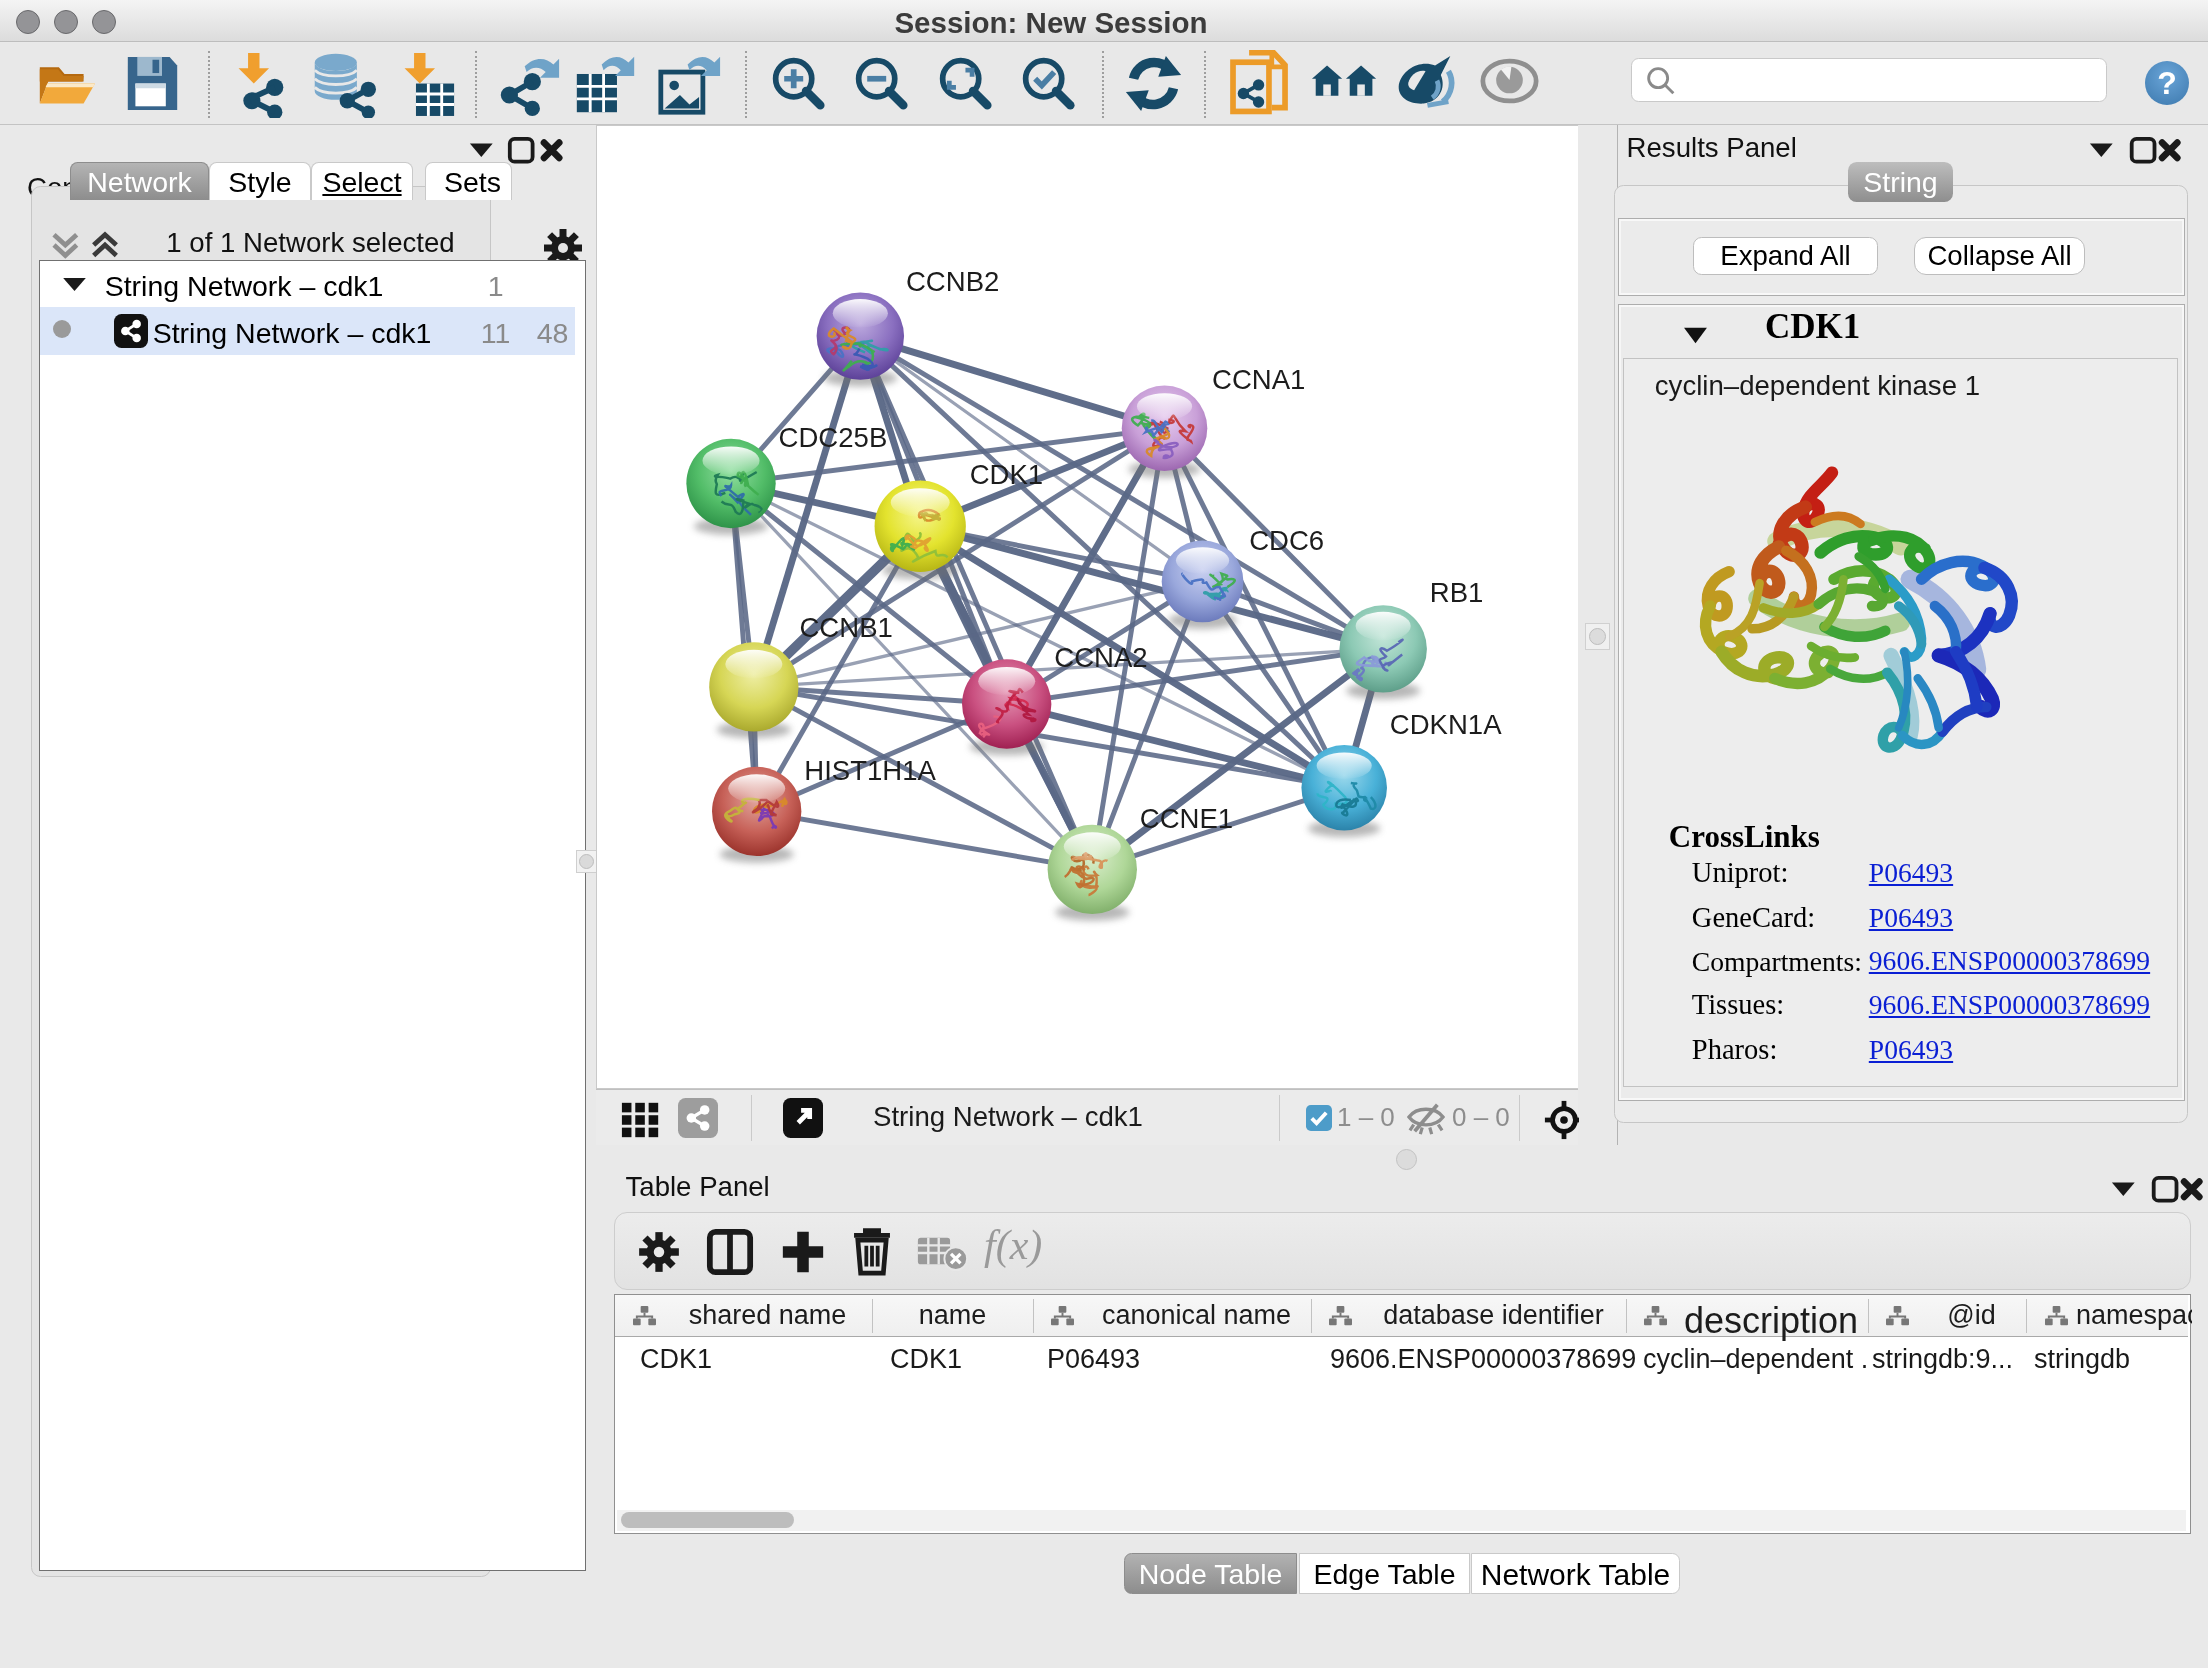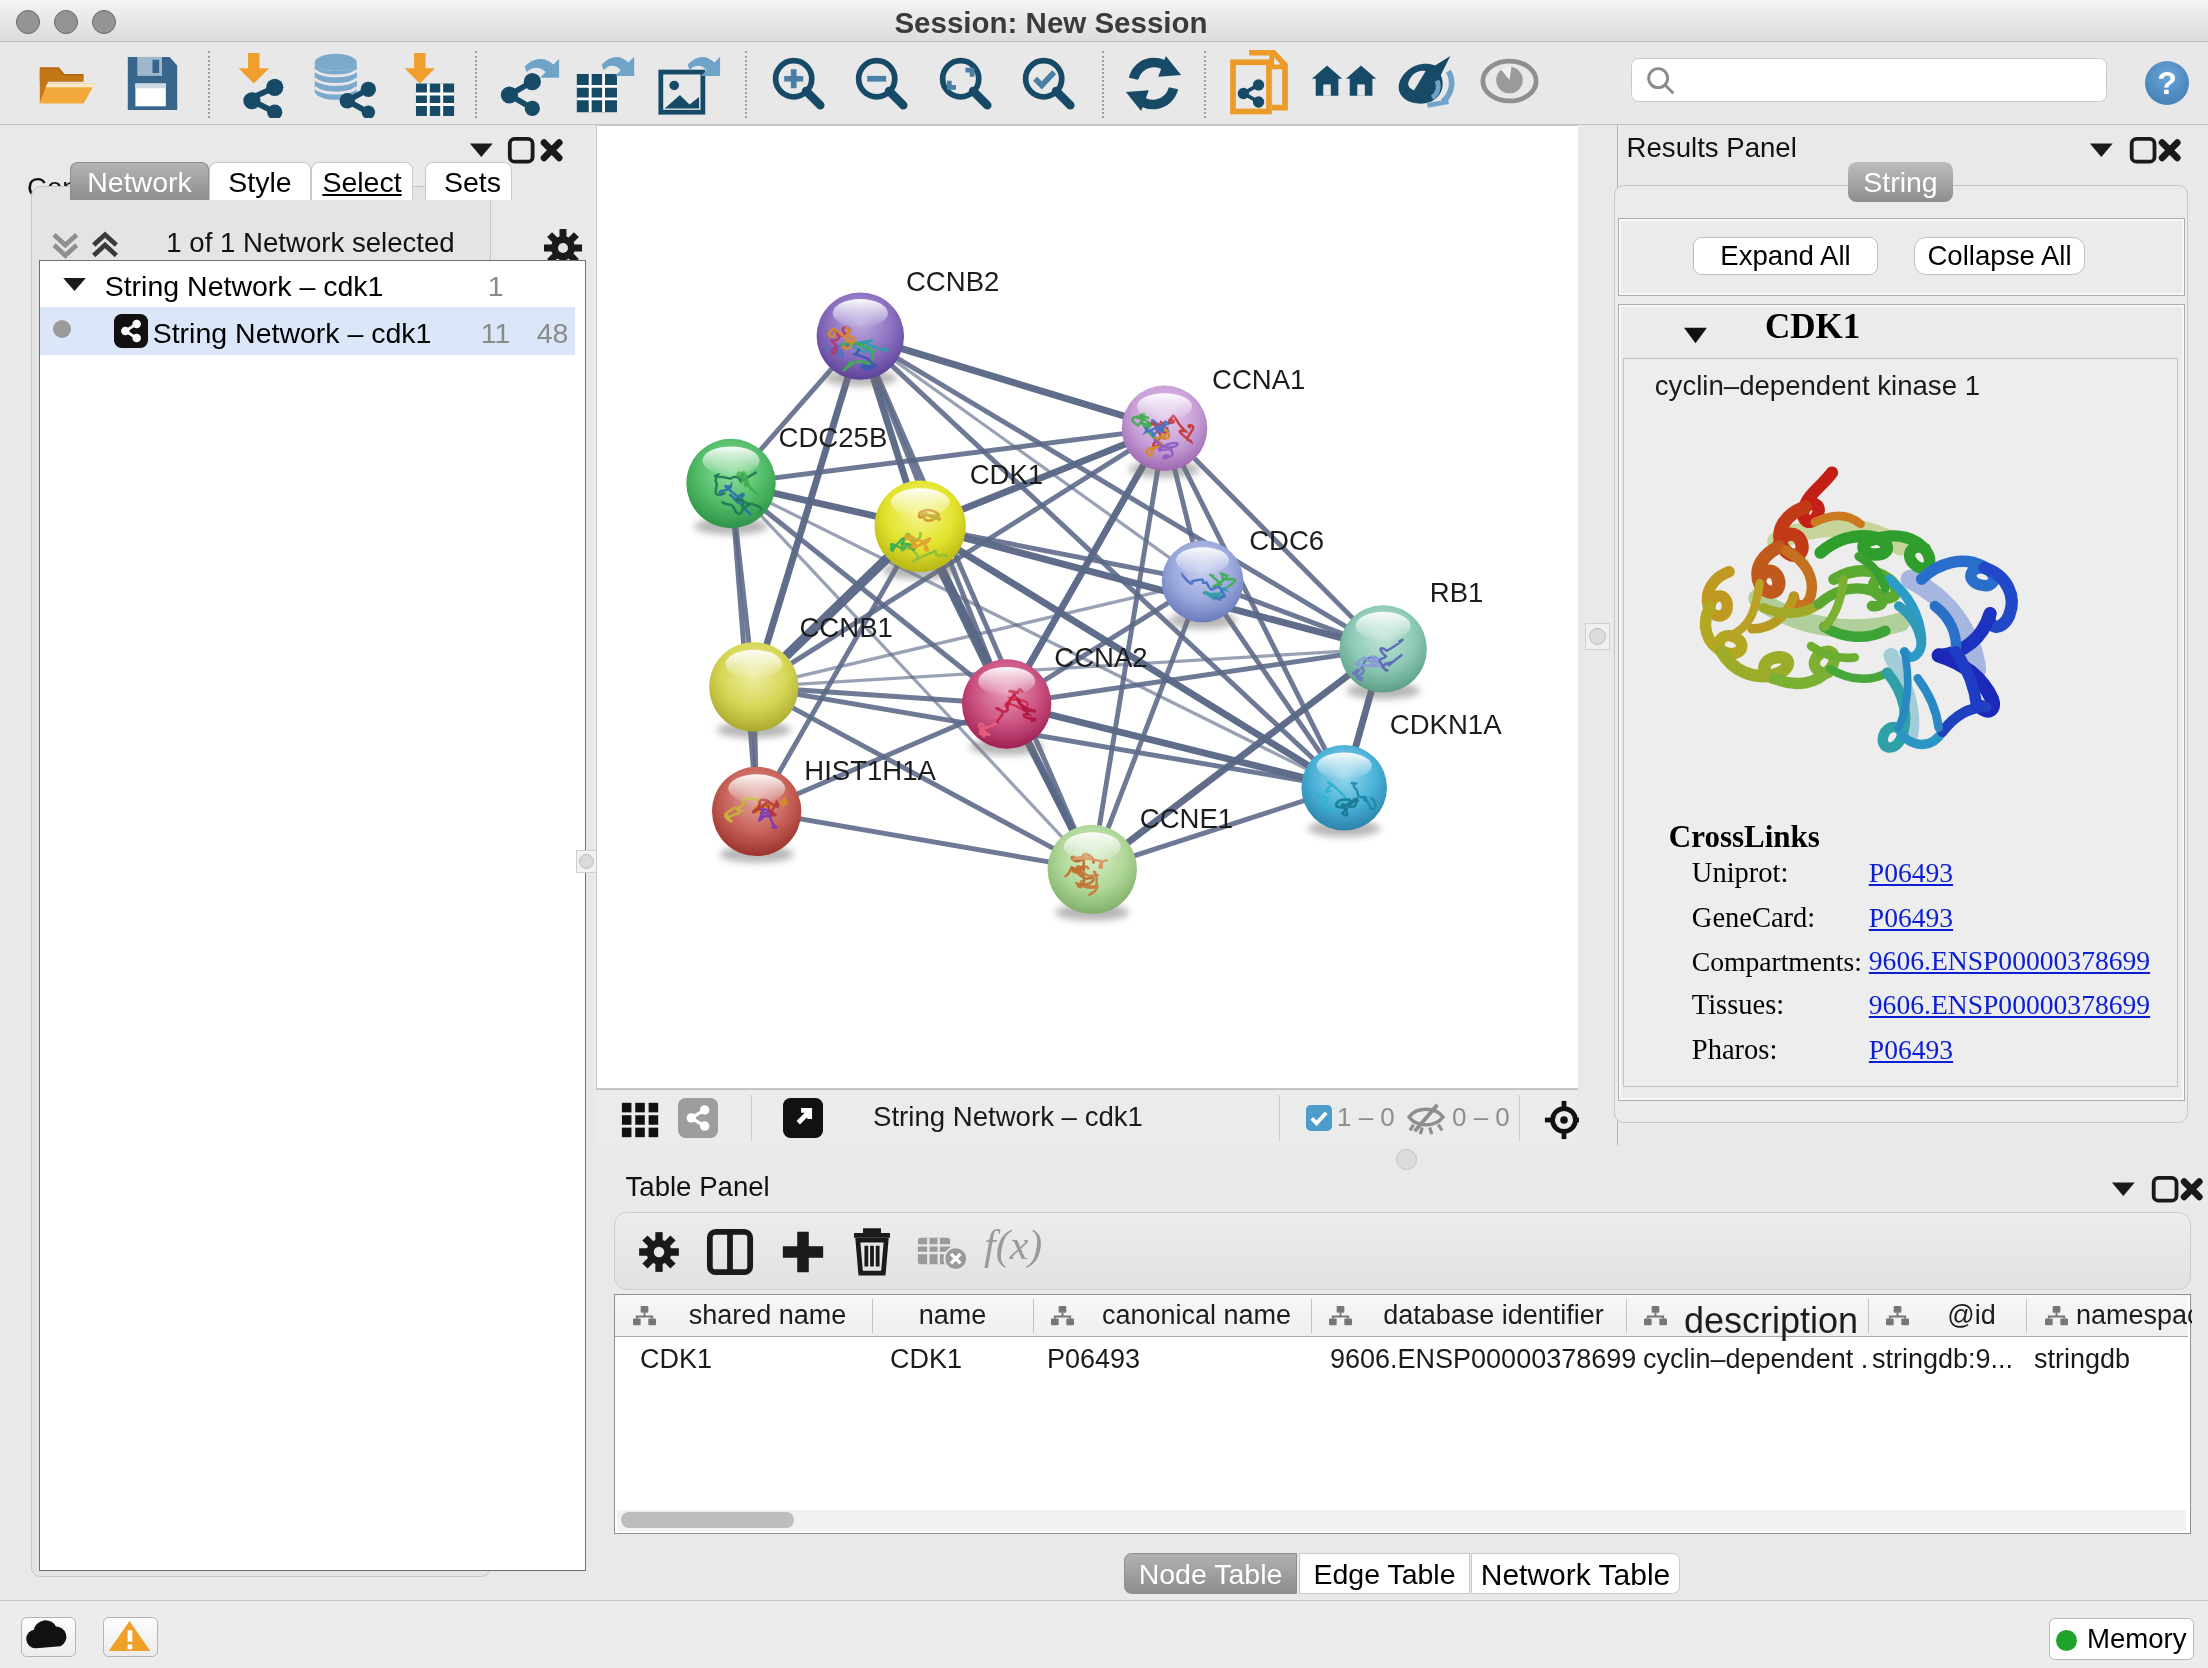--- a/index.html
+++ b/index.html
@@ -791,29 +791,14 @@
       <div class="abs" style="left:1419px;top:49px;font-size:27px;color:#1a1a1a;white-space:nowrap;">stringdb</div>
       <div class="abs" style="left:0;top:409px;"></div>
       <div class="abs" style="left:1.9px;top:215px;width:1569px;height:21px;background:#f1f1f1;">
         <div style="position:absolute;left:3.8px;top:1.9px;width:173px;height:16px;background:#bdbdbd;border-radius:8.6px;"></div>
       </div>
     </div>
     <div class="abs" style="left:528px;top:408px;width:173px;height:41px;background:linear-gradient(#b2b2b2,#8d8d8d);border:1px solid #8d8d8d;border-radius:7.6px 0 0 7.6px;color:#fff;font-size:28.5px;text-align:center;line-height:41px;">Node Table</div>
     <div class="abs" style="left:703px;top:408px;width:171px;height:41px;background:#fff;border:1px solid #c9c9c9;color:#000;font-size:28.5px;text-align:center;line-height:41px;">Edge Table</div>
     <div class="abs" style="left:875px;top:408px;width:209px;height:41px;background:#fff;border:1px solid #c9c9c9;border-radius:0 7.6px 7.6px 0;color:#000;font-size:30px;text-align:center;line-height:41px;">Network Table</div>
   </div>
-  <div class="abs" style="left:0;top:1600px;width:2208px;height:68px;background:#ececec;border-top:1px solid #c6c6c6;">
-    <div class="smallbtn" style="left:21px;width:55px;">
-      <svg width="51" height="36" viewBox="0 0 54 38">
-          <path d="M15 30 a8 8 0 0 1 -1 -16 a11 11 0 0 1 21 -3 a9 9 0 0 1 5 17 Z" fill="#111" stroke="#111" stroke-width="4"></path>
-        </svg>
-    </div>
-    <div class="smallbtn" style="left:103px;width:55px;">
-      <svg width="51" height="36" viewBox="0 0 54 38">
-          <path d="M27 3 L49 35 H5 Z" fill="#f0a028"></path>
-          <rect x="25" y="13" width="5" height="12" fill="#fff"></rect>
-          <rect x="25" y="28" width="5" height="5" fill="#fff"></rect>
-        </svg>
-    </div>
-    <button id="mem-btn"><span style="display:inline-block;width:21px;height:21px;border-radius:50%;background:#1fa32a;vertical-align:-2.9px;margin-right:9.5px;"></span>Memory</button>
-  </div>
 </div>
 
 
 </body></html>

